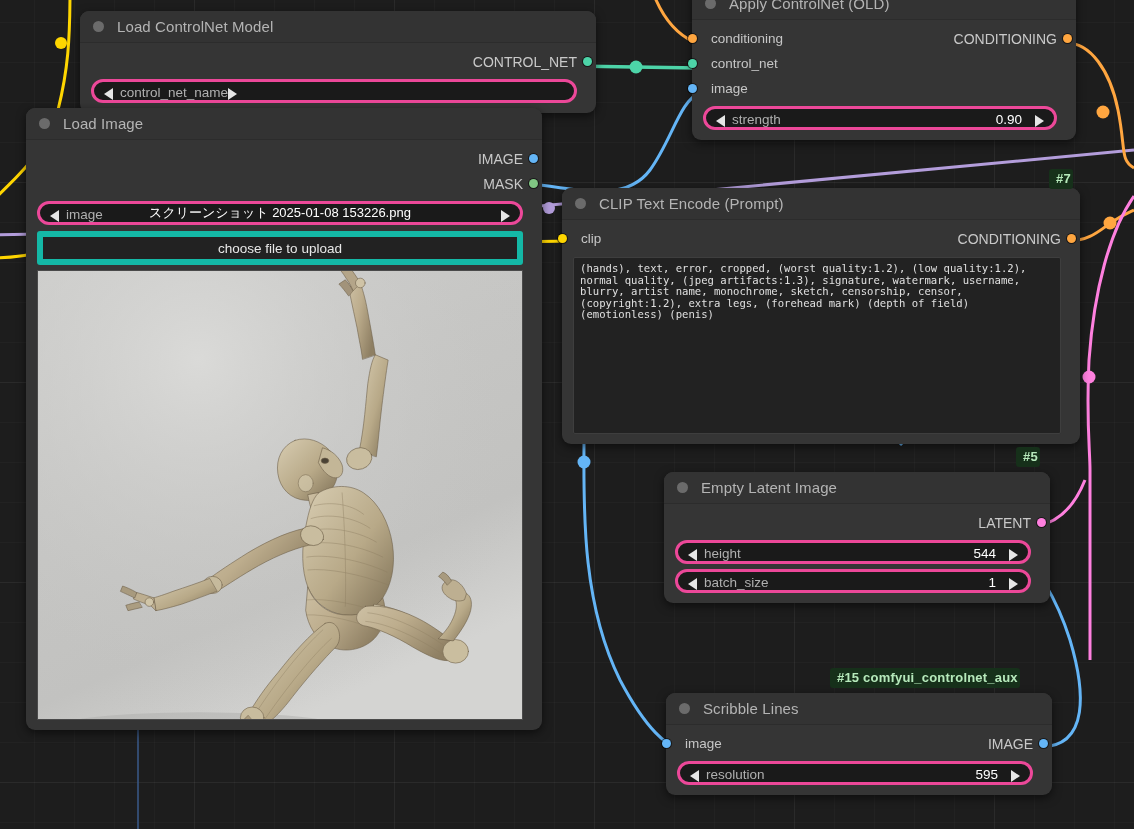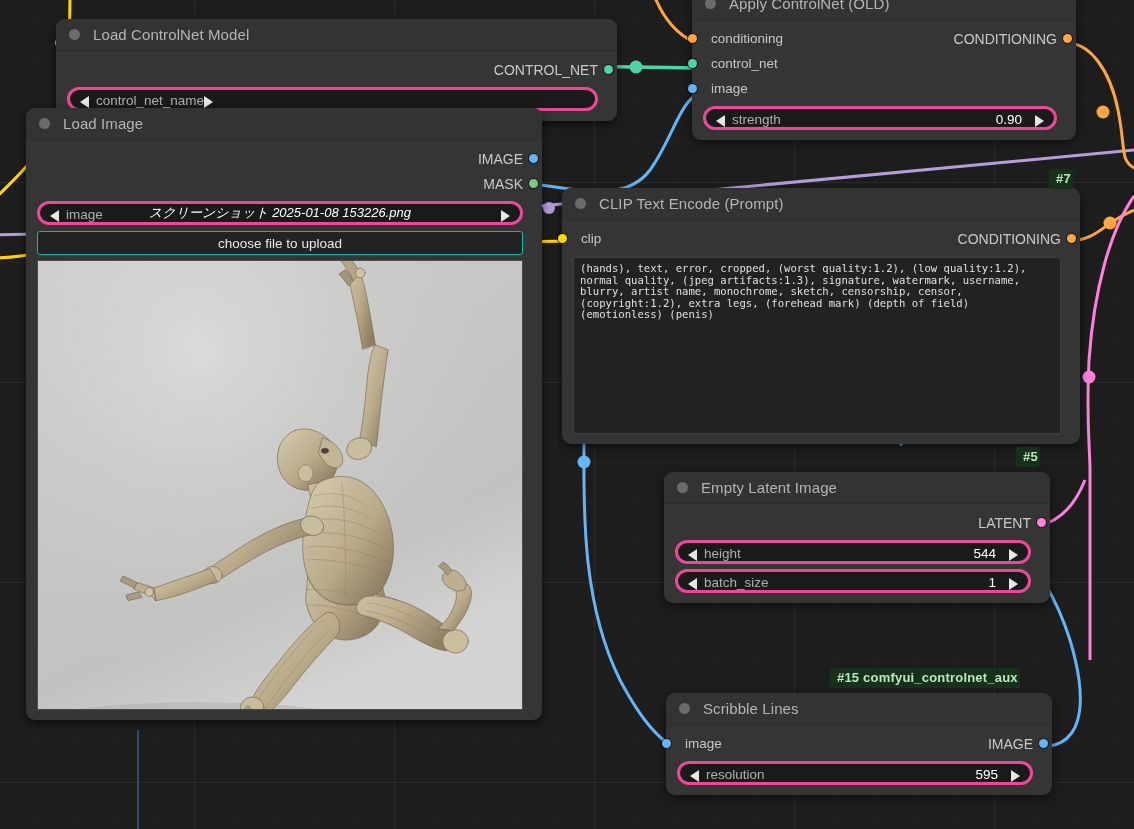--- a/index.html
+++ b/index.html
@@ -153,27 +153,26 @@
     margin-right: 13px;
     white-space: nowrap;
   }
   .w-value-center {
     position: absolute;
     left: 0; right: 0;
     text-align: center;
     color: #ffffff;
     font-size: 13.5px;
     pointer-events: none;
-    font-style: italic;
   }
   .upload-btn {
     margin: 6px 11px 0 11px;
     height: 22px;
     background: #222222;
-    border: 1px solid #14b8a6;
+    border: 6px solid #14b8a6;
     border-radius: 3px;
     color: #e8e8e8;
     font-size: 13.5px;
     display: flex;
     align-items: center;
     justify-content: center;
   }
   
   .badge {
     position: absolute;
@@ -255,21 +254,21 @@
     <path d="M 1134,196 C 1110,230 1094,290 1089,360 C 1086,420 1090,450 1090,470 C 1090,540 1090,600 1090,660" fill="none" stroke="#ff80df" stroke-width="3"></path>
     <circle cx="1089" cy="377" r="6.5" fill="#ff80df"></circle>
 
     <path d="M 1037,526 C 1060,522 1075,505 1085,480" fill="none" stroke="#ff80df" stroke-width="3"></path>
 
     <path d="M 900,445 C 920,425 935,410 945,395" fill="none" stroke="#64b5f6" stroke-width="3"></path>
 
     <path d="M 138,730 L 138,829" fill="none" stroke="#3a5a8a" stroke-width="2" opacity="0.75"></path>
   </svg>
 
-  <div class="node" style="left:56px; top:11px; width:561px;margin-top:8px;">
+  <div class="node" style="left:80px; top:11px; width:516px;">
     <div class="node-header">
       <div class="collapse-dot"></div>
       <div class="node-title">Load ControlNet Model</div>
     </div>
     <div class="node-body">
       <div class="slot-row">
         <div class="slot-out">
           <span class="dot" style="background:#4dd4a8; position:absolute; right:-15px;"></span>
           <span class="slot-label out">CONTROL_NET</span>
         </div>

